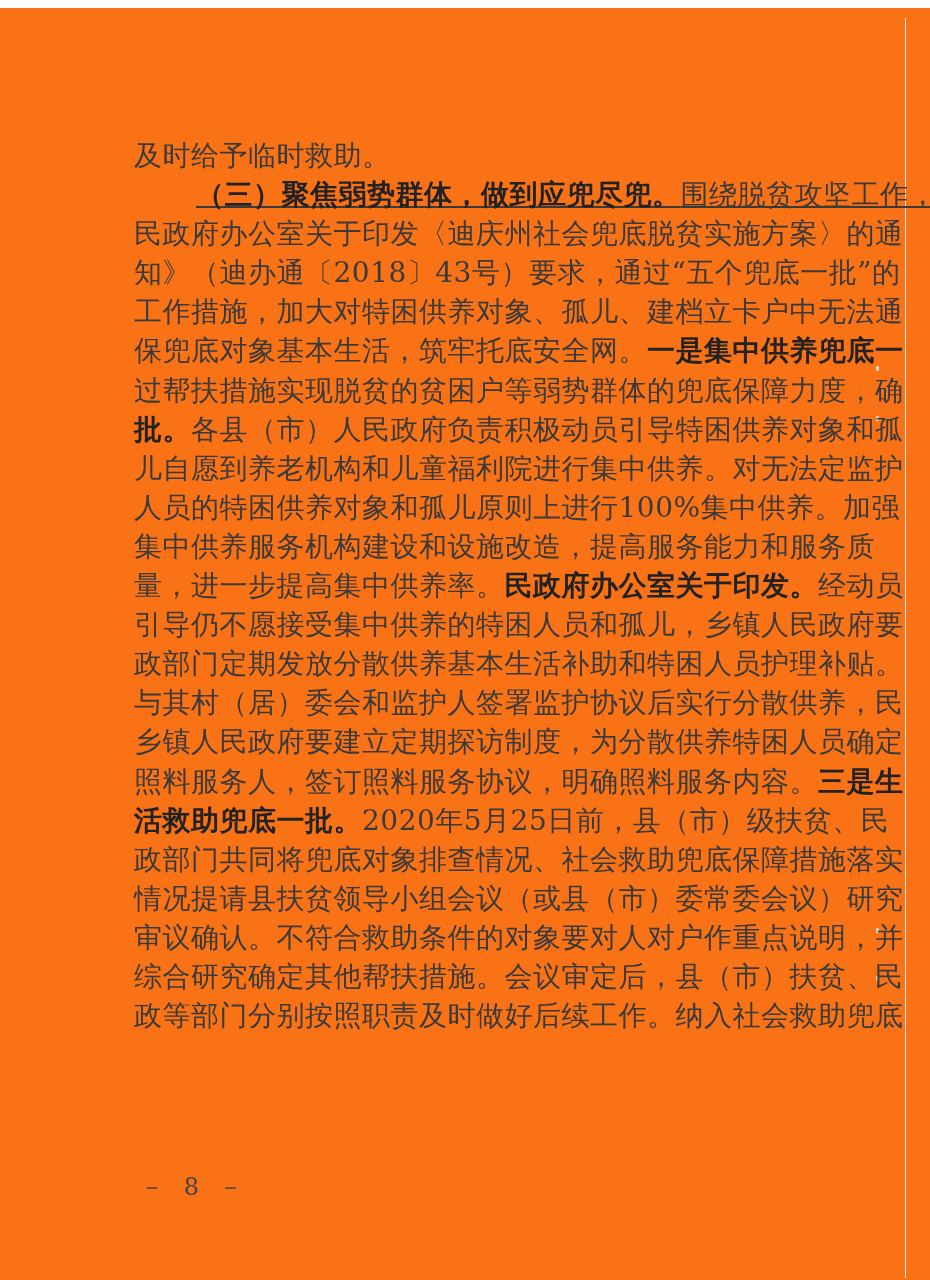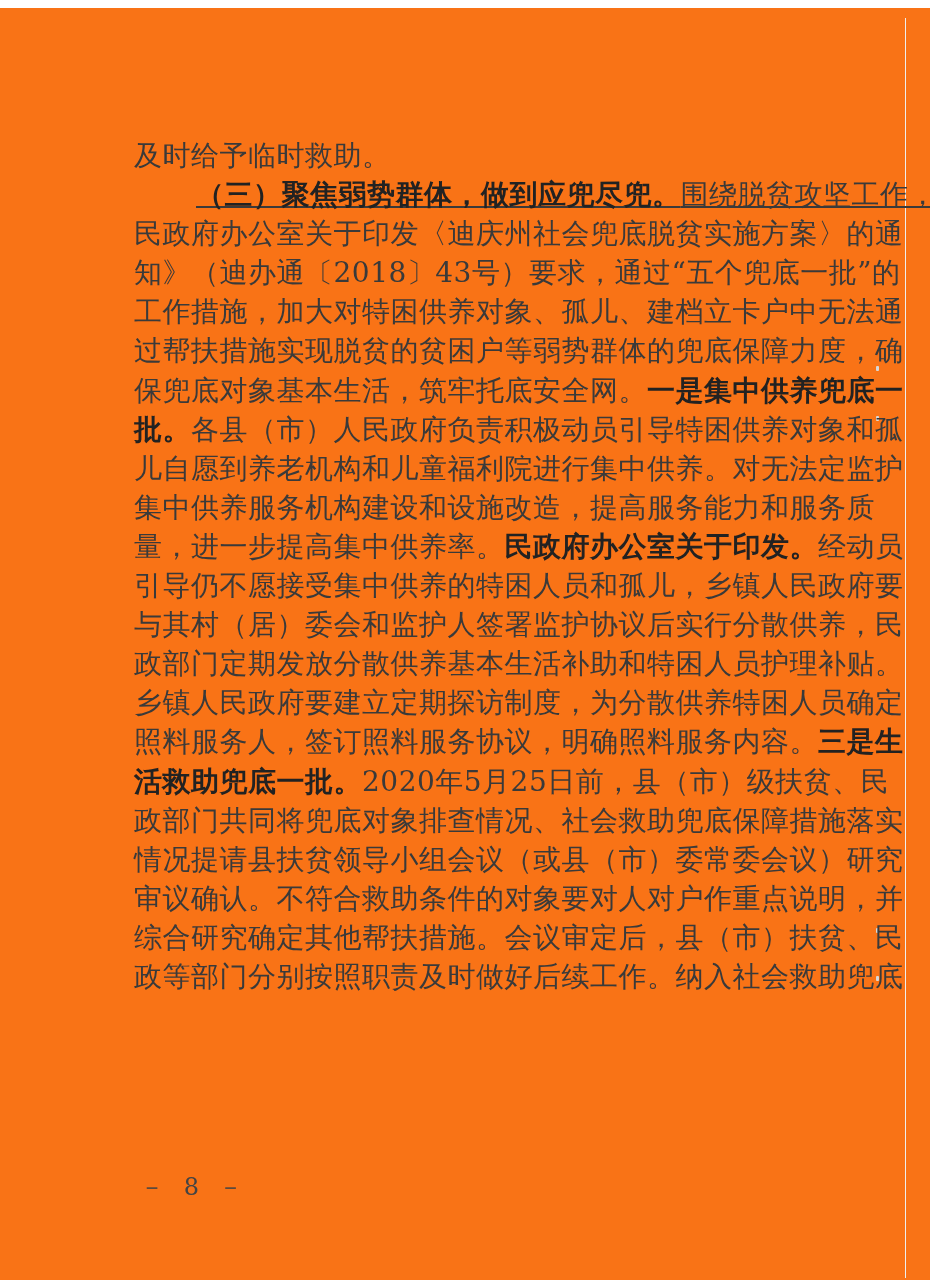--- a/index.html
+++ b/index.html
@@ -79,29 +79,30 @@
   <div class="speck" style="left:876px; top:408px;"></div>
   <div class="speck" style="left:876px; top:920px;"></div>
   <div class="speck" style="left:876px; top:968px;"></div>
 
   <div class="body-text" id="body-text">
       <div class="line last"><span>及时给予临时救助。</span></div>
       <div class="line indent"><span class="bold">（三）聚焦弱势群体，做到应兜尽兜。</span><span>围绕脱贫攻坚工作，</span></div>
       <div class="line"><span>民政府办公室关于印发〈迪庆州社会兜底脱贫实施方案〉的通</span></div>
       <div class="line"><span>知》（迪办通〔2018〕43号）要求，通过“五个兜底一批”的</span></div>
       <div class="line"><span>工作措施，加大对特困供养对象、孤儿、建档立卡户中无法通</span></div>
+      <div class="line"><span>保兜底对象基本生活，筑牢托底安全网。</span><span class="bold">一是集中供养兜底一</span></div>
       <div class="line"><span>过帮扶措施实现脱贫的贫困户等弱势群体的兜底保障力度，确</span></div>
-      <div class="line"><span>保兜底对象基本生活，筑牢托底安全网。</span><span class="bold">一是集中供养兜底一</span></div>
       <div class="line"><span class="bold">批。</span><span>各县（市）人民政府负责积极动员引导特困供养对象和孤</span></div>
       <div class="line"><span>儿自愿到养老机构和儿童福利院进行集中供养。对无法定监护</span></div>
+      <div class="line"><span>人员的特困供养对象和孤儿原则上进行100%集中供养。加强</span></div>
       <div class="line"><span>集中供养服务机构建设和设施改造，提高服务能力和服务质</span></div>
       <div class="line"><span>量，进一步提高集中供养率。</span><span class="bold">民政府办公室关于印发。</span><span>经动员</span></div>
       <div class="line"><span>引导仍不愿接受集中供养的特困人员和孤儿，乡镇人民政府要</span></div>
+      <div class="line"><span>政部门定期发放分散供养基本生活补助和特困人员护理补贴。</span></div>
       <div class="line"><span>与其村（居）委会和监护人签署监护协议后实行分散供养，民</span></div>
-      <div class="line"><span>政部门定期发放分散供养基本生活补助和特困人员护理补贴。</span></div>
       <div class="line"><span>乡镇人民政府要建立定期探访制度，为分散供养特困人员确定</span></div>
       <div class="line"><span>照料服务人，签订照料服务协议，明确照料服务内容。</span><span class="bold">三是生</span></div>
       <div class="line"><span class="bold">活救助兜底一批。</span><span>2020年5月25日前，县（市）级扶贫、民</span></div>
       <div class="line"><span>政部门共同将兜底对象排查情况、社会救助兜底保障措施落实</span></div>
       <div class="line"><span>情况提请县扶贫领导小组会议（或县（市）委常委会议）研究</span></div>
       <div class="line"><span>审议确认。不符合救助条件的对象要对人对户作重点说明，并</span></div>
       <div class="line"><span>综合研究确定其他帮扶措施。会议审定后，县（市）扶贫、民</span></div>
       <div class="line"><span>政等部门分别按照职责及时做好后续工作。纳入社会救助兜底</span></div>
     </div>
 

